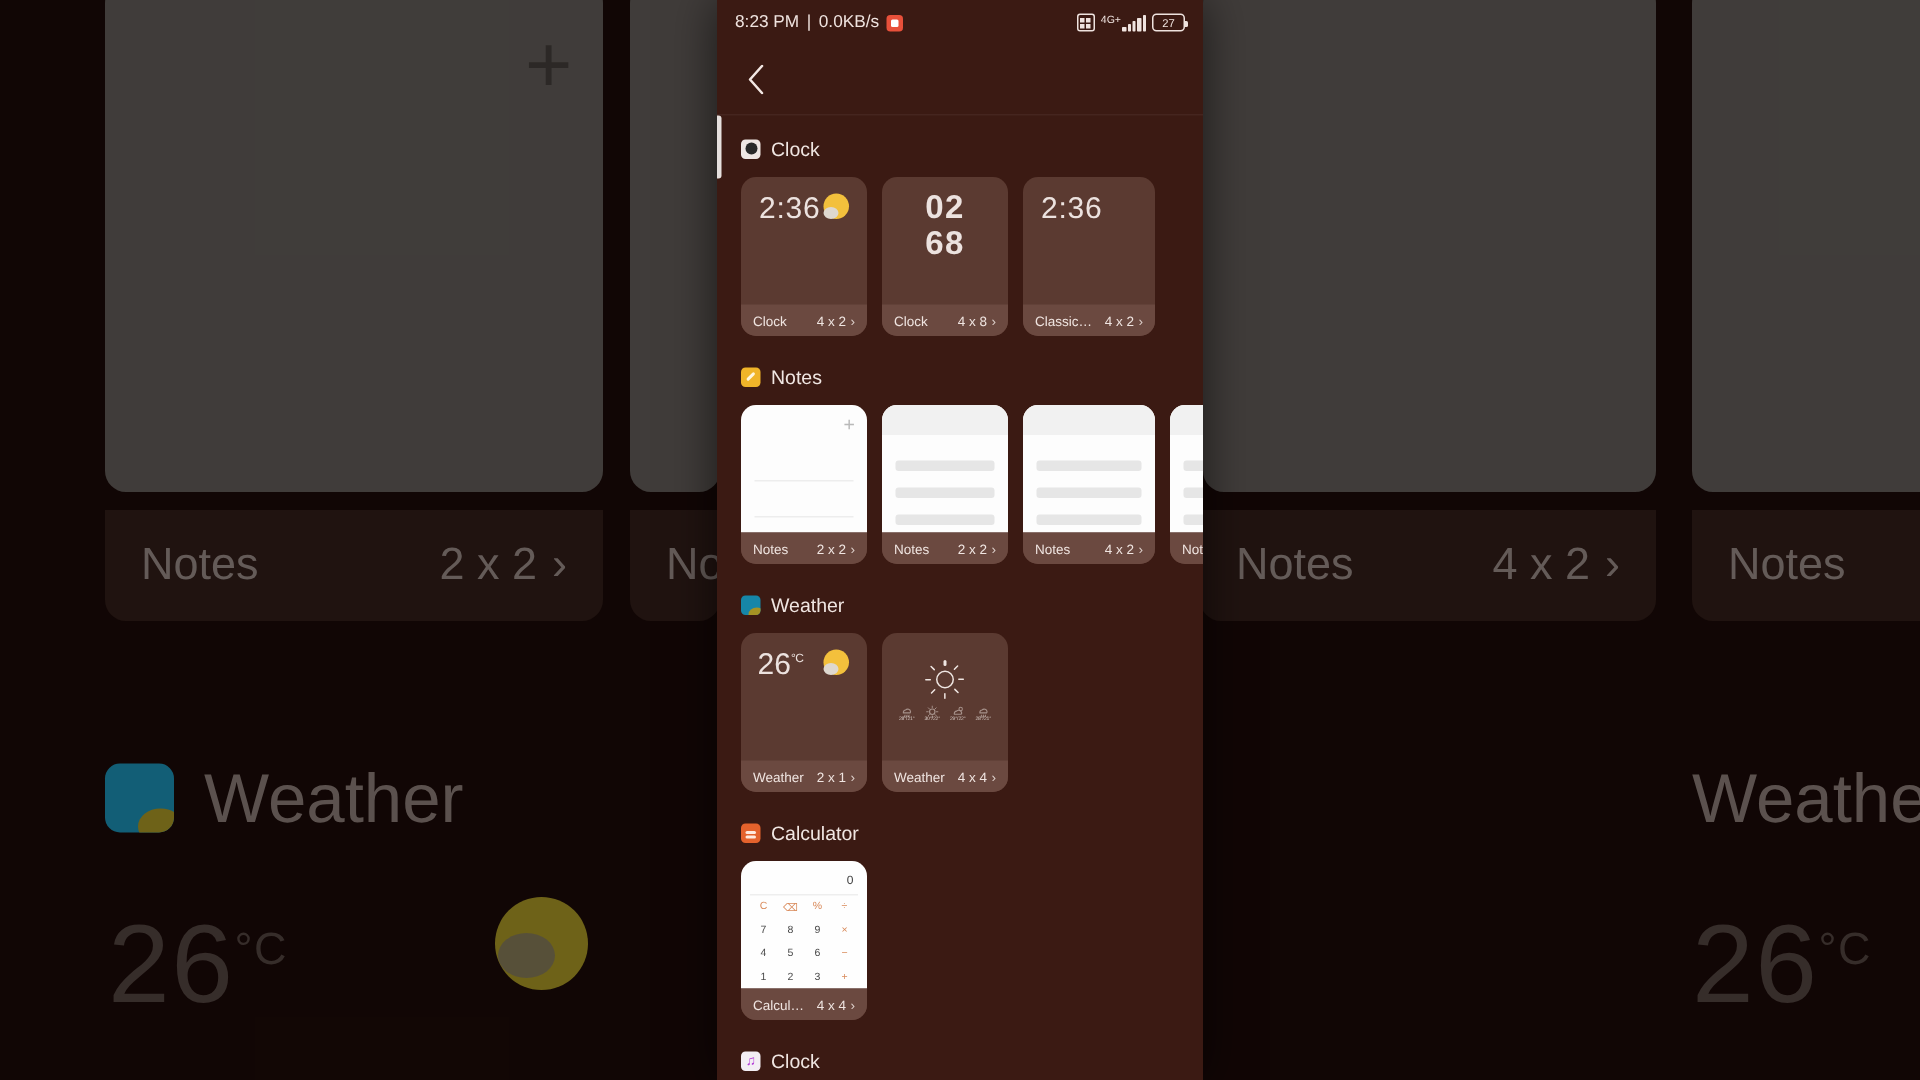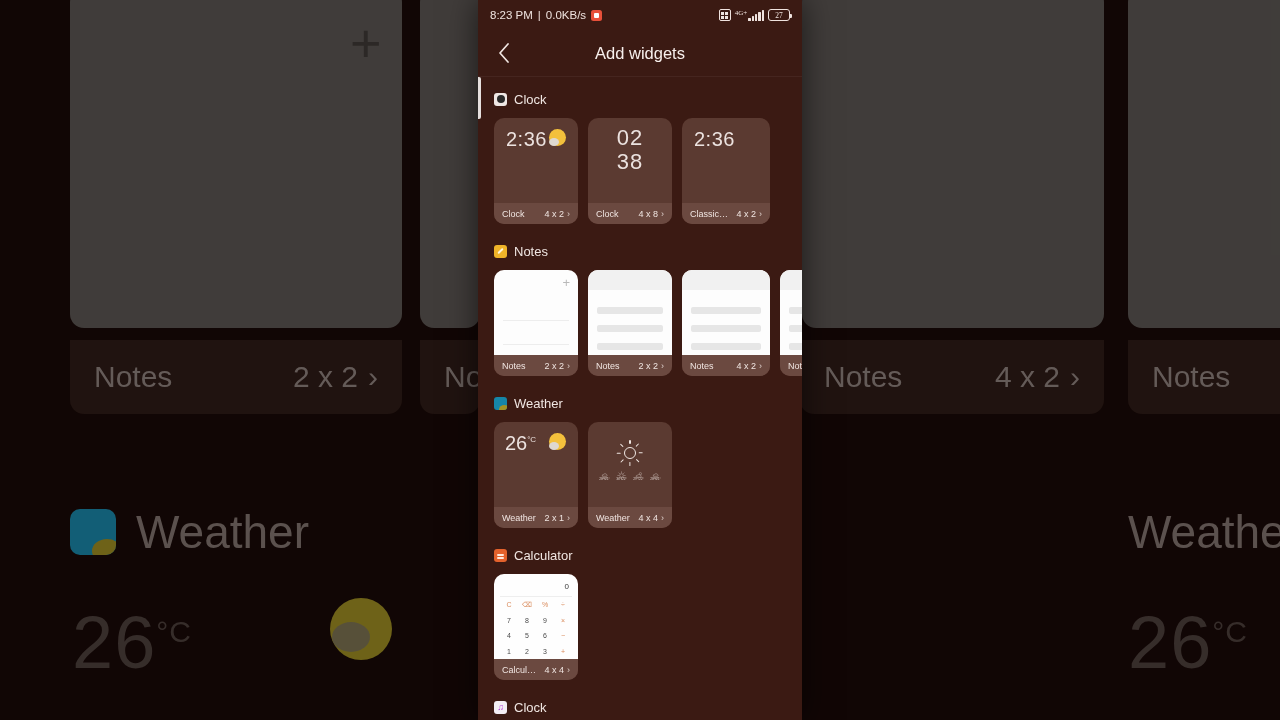--- a/index.html
+++ b/index.html
@@ -39,21 +39,21 @@
     background:#3b1a13; overflow:hidden;
     box-shadow:0 0 30px rgba(0,0,0,.6);
   }
 
   
   .statusbar {
     height:30px; display:flex; align-items:center;
     padding:0 12px; color:#efe3df; font-size:11.5px;
   }
   .sb-left { display:flex; align-items:center; gap:5px; }
-  .sb-right { margin-left:auto; display:flex; align-items:center; gap:4px;font-family:Liberation Serif, serif; }
+  .sb-right { margin-left:auto; display:flex; align-items:center; gap:4px; }
   .rec-dot { width:11px; height:11px; background:#e8503a; border-radius:2.5px;
              display:flex; align-items:center; justify-content:center; }
   .rec-dot i { width:5px; height:5px; background:#fff; border-radius:1px; display:block; }
   .sb-ic { font-size:9px; color:#efe3df; display:flex; align-items:flex-end; }
   .sim { width:12px; height:12px; border:1.2px solid #efe3df; border-radius:2px;
          display:grid; grid-template-columns:1fr 1fr; grid-template-rows:1fr 1fr;
          gap:1px; padding:1.5px; }
   .sim b { background:#efe3df; display:block; }
   .bars { display:flex; align-items:flex-end; gap:1.2px; height:11px; }
   .bars i { width:2.2px; background:#efe3df; display:block; border-radius:.5px; }
@@ -101,21 +101,21 @@
 
   
   .clock-a { padding:10px 12px; }
   .clock-a .t { color:#ece2df; font-size:20px; font-weight:300; letter-spacing:.5px; }
   .sunglyph { position:absolute; right:12px; top:11px; width:17px; height:17px; }
   .sunglyph .b { position:absolute; inset:0; border-radius:50%; background:#f3c03c; }
   .sunglyph .c { position:absolute; left:0; bottom:0; width:10px; height:8px;
                  border-radius:50%; background:#ded8d0; }
   .clock-b { display:flex; flex-direction:column; align-items:center;
              padding-top:8px; }
-  .clock-b .l { color:#ece2df; font-size:22px; font-weight:400; line-height:1.1; letter-spacing:1px; }
+  .clock-b .l { color:#ece2df; font-size:22px; font-weight:700; line-height:1.1; letter-spacing:1px; }
 
   
   .note-prev { background:#fdfdfd; height:100%; position:relative; padding:8px 9px; }
   .note-prev .plus { position:absolute; right:8px; top:6px; color:#b9b9b9;
                      font-size:13px; font-weight:300; line-height:1; }
   .note-line { height:1px; background:#ededed; margin-top:23px; }
   .note-head { height:20px; background:#f1f1f1; margin:-8px -9px 0 -9px; }
   .note-bar { height:7px; background:#e6e6e6; border-radius:2px; margin-top:11px; }
 
   
@@ -238,21 +238,20 @@
         </span>
       </div>
     </div>
 
     <div class="titlebar">
       <div class="back">
         <svg viewBox="0 0 12 20">
           <path d="M10 1 L2 10 L10 19" fill="none" stroke="#f2e7e3" stroke-width="1.7" stroke-linecap="round" stroke-linejoin="round"></path>
         </svg>
       </div>
-      <div class="title">Add widgets</div>
     </div>
 
     <div class="scrollbody">
       <div class="topline"></div>
       <div class="accentbar"></div>
 
       <div class="section" style="padding-top:8px;">
         <div class="sec-head">
           <span class="appic" style="background:#efe7e4;">
             <span style="width:8px;height:8px;border-radius:50%;background:#2a2a2a;display:block;"></span>
@@ -274,21 +273,21 @@
               <span class="sz">
                 <span>4 x 2</span>
                 <span class="chev">›</span>
               </span>
             </div>
           </div>
 
           <div class="wcard" style="width:84px;height:106px;">
             <div class="wprev clock-b">
               <div class="l">02</div>
-              <div class="l">38</div>
+              <div class="l">68</div>
             </div>
             <div class="wfoot">
               <span class="lbl">Clock</span>
               <span class="sz">
                 <span>4 x 8</span>
                 <span class="chev">›</span>
               </span>
             </div>
           </div>
 

